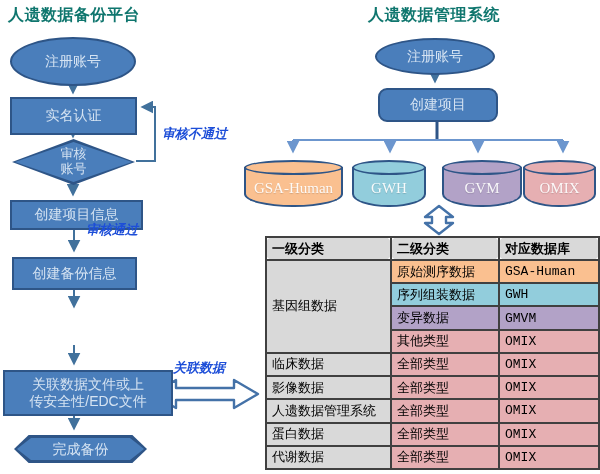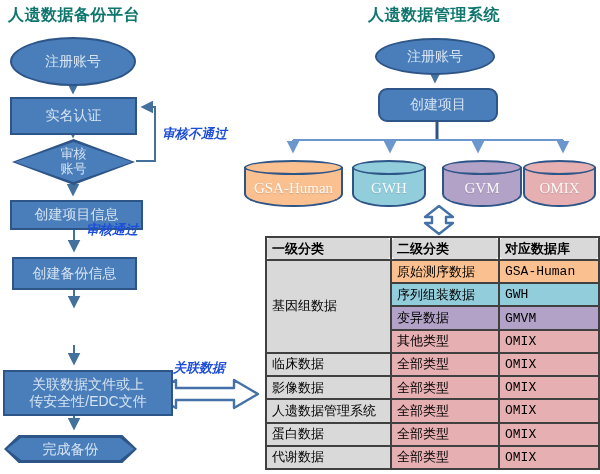--- a/index.html
+++ b/index.html
@@ -112,21 +112,21 @@
   <div class="fshape" style="left:12px;top:257px;width:125px;height:33px;">
     <span>创建备份信息</span>
   </div>
   <div class="fshape" style="left:10px;top:200px;width:133px;height:30px;">
     <span>创建项目信息</span>
   </div>
   <div class="fshape" style="left:3px;top:370px;width:170px;height:46px;">
     <span>关联数据文件或上</span>
     <span>传安全性/EDC文件</span>
   </div>
-  <div class="hexagon" style="left:4px;top:435px;width:133px;height:28px;">
+  <div class="hexagon" style="left:14px;top:435px;width:133px;height:28px;">
     <div class="d-outer"></div>
     <div class="d-inner"></div>
     <div class="d-text">
       <span>完成备份</span>
     </div>
   </div>
 
   <div class="edge-label" style="left:162px;top:125px;">审核不通过</div>
   <div class="edge-label" style="left:86px;top:180px;margin-top:41px;">审核通过</div>
   <div class="edge-label" style="left:173px;top:359px;">关联数据</div>

